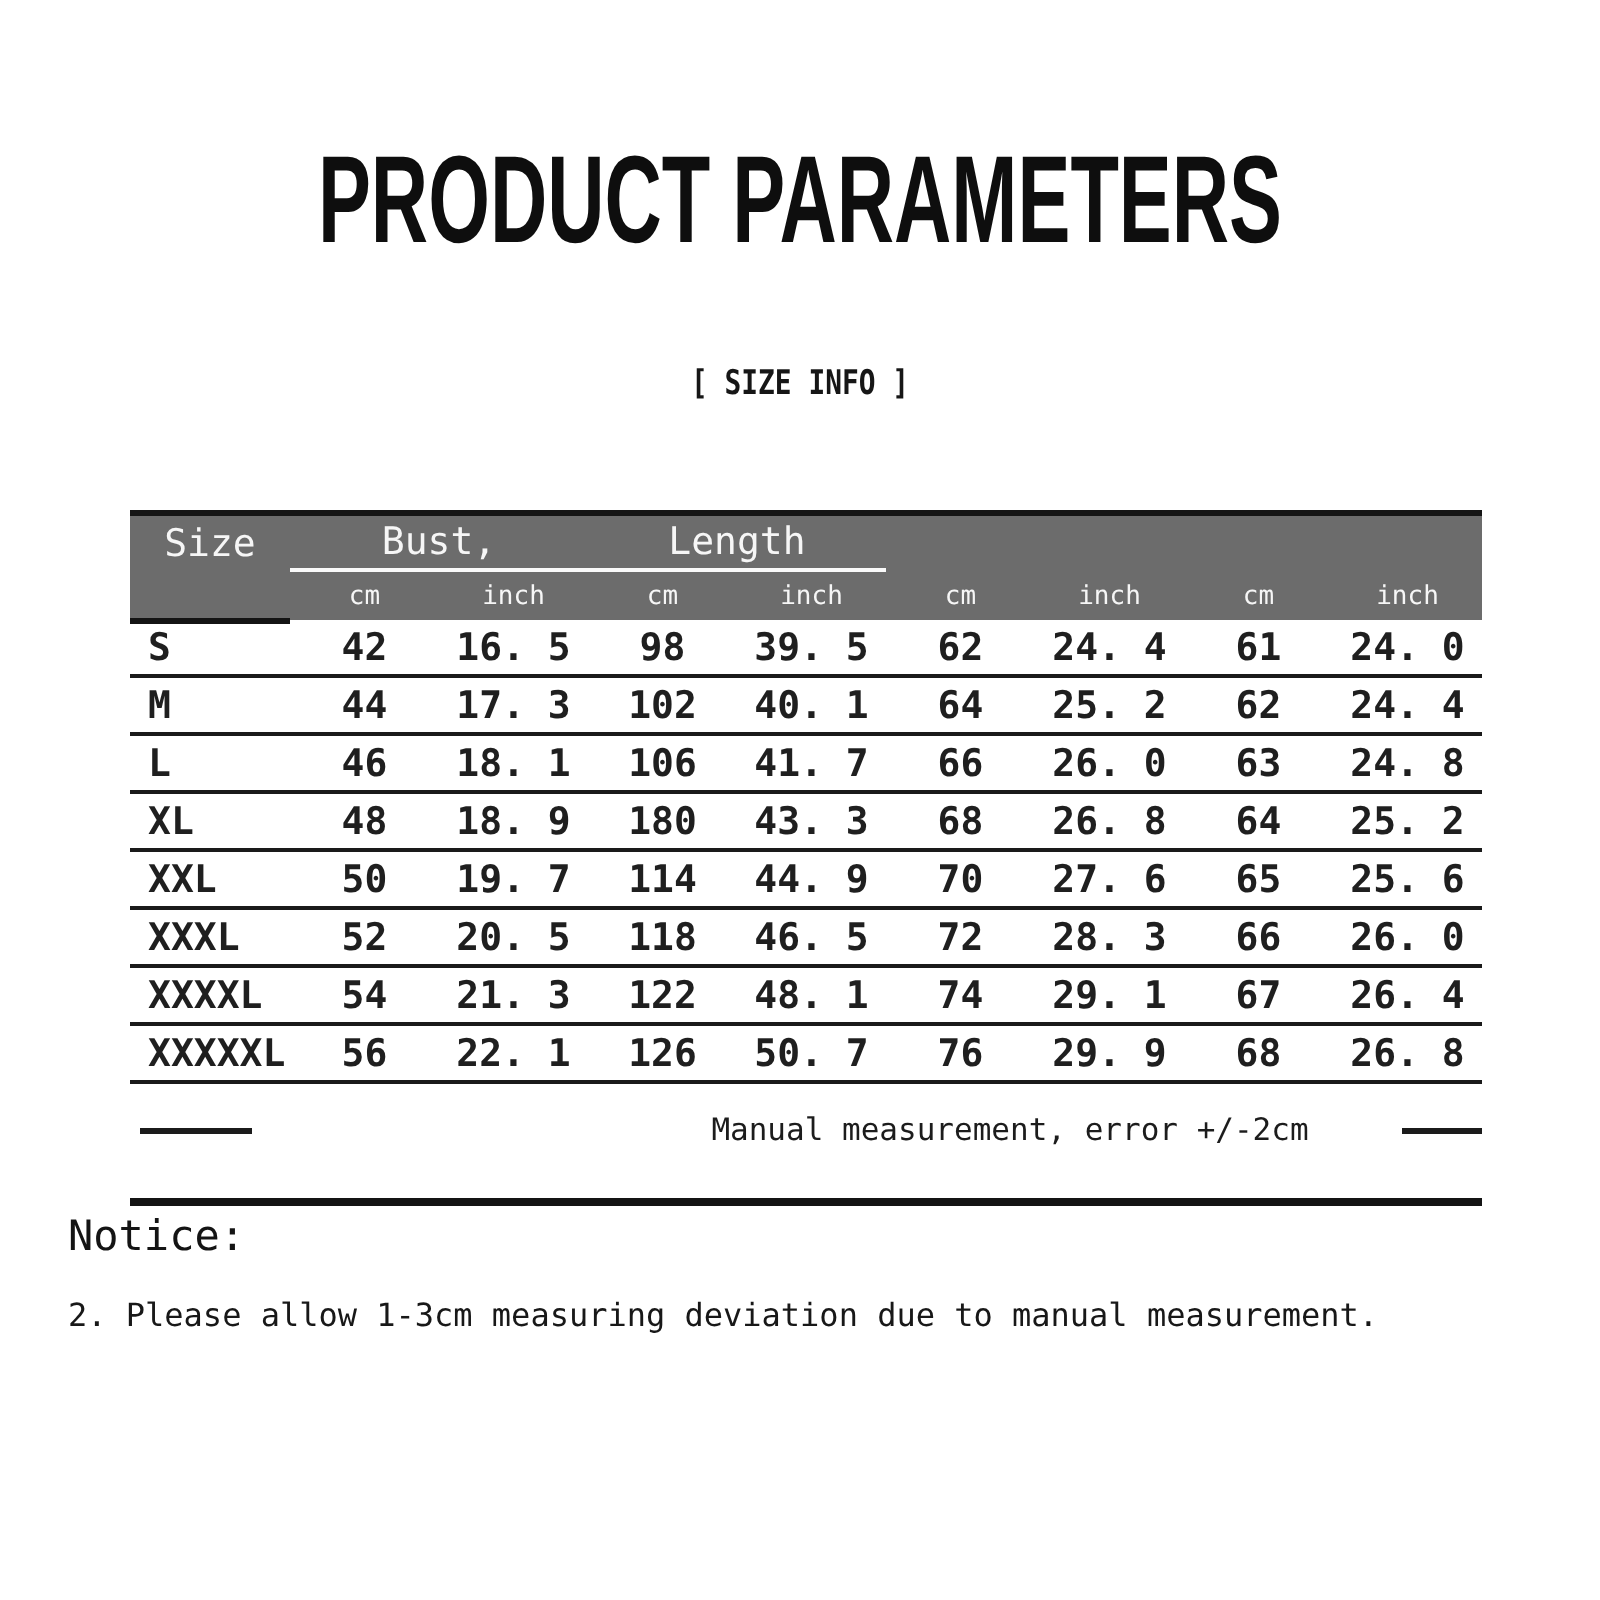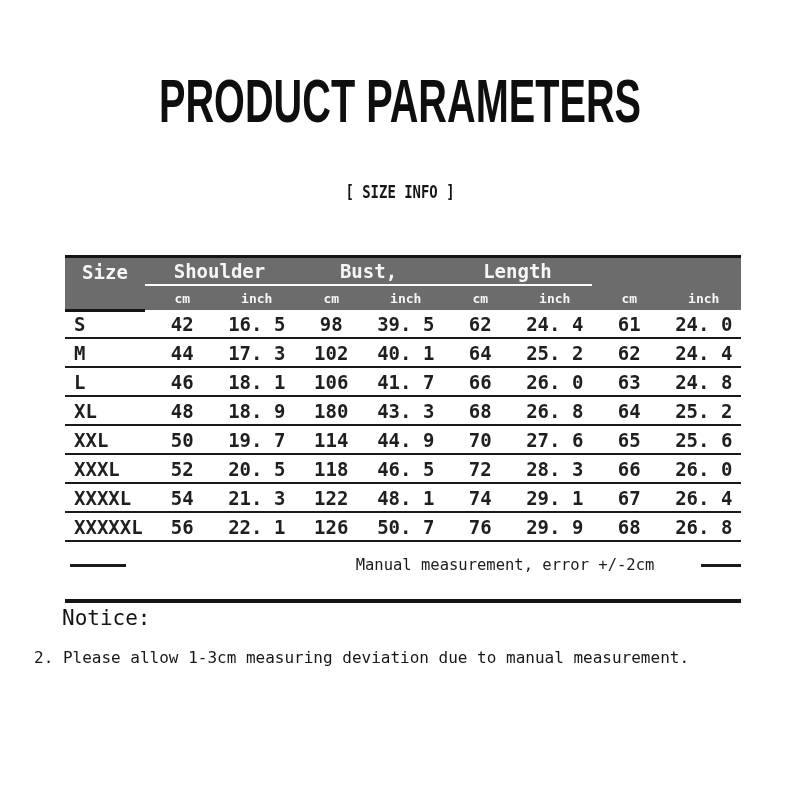--- a/index.html
+++ b/index.html
@@ -51,21 +51,21 @@
     position:relative;
     display:grid;
     grid-template-columns:80px repeat(8, 1fr);
     grid-template-rows:28px 24px;
     background:var(--header-bg);
     border-top:3px solid #151515;
     color:var(--header-text);
   }
   .hcell{
     display:flex; align-items:center; justify-content:center;
-    font-weight:bold;
+    font-weight:normal;
   }
   .h-size{ grid-column:1; font-size:19px; }
   .h-group{ grid-column:span 2; font-size:19px; border-bottom:2px solid #fafafa; }
   .h-empty{ grid-column:1; }
   .h-unit{ font-size:13px; }
   .size-underline{
     position:absolute; left:0; bottom:-2px;
     width:80px; height:3px;
     background:#141414;
   }
@@ -99,21 +99,20 @@
   .dash-left{ left:5px; width:56px; }
   .dash-right{ right:0; width:40px; }
 
   
   .notice{ position:absolute; left:34px; top:604px; width:760px; }
   .notice-heading{
     font-size:21px;
     line-height:28px;
     margin-bottom:10px;
     color:#141414;
-    margin-left:28px;
   }
   .notice-line{
     font-size:16px;
     line-height:32.5px;
     white-space:nowrap;
     color:#181818;
   }
 </style>
 </head>
 <body>
@@ -121,21 +120,20 @@
 <div class="page">
 
   <h1 class="title">PRODUCT PARAMETERS</h1>
 
   <div class="subtitle">[ SIZE INFO ]</div>
 
   <div class="size-table">
 
     <div class="thead">
       <div class="hcell h-size">Size</div>
-      <div class="hcell h-group">Shoulder</div>
       <div class="hcell h-group">Bust,</div>
       <div class="hcell h-group">Length</div>
 
       <div class="hcell h-empty"></div>
       <div class="hcell h-unit">cm</div>
       <div class="hcell h-unit">inch</div>
       <div class="hcell h-unit">cm</div>
       <div class="hcell h-unit">inch</div>
       <div class="hcell h-unit">cm</div>
       <div class="hcell h-unit">inch</div>

